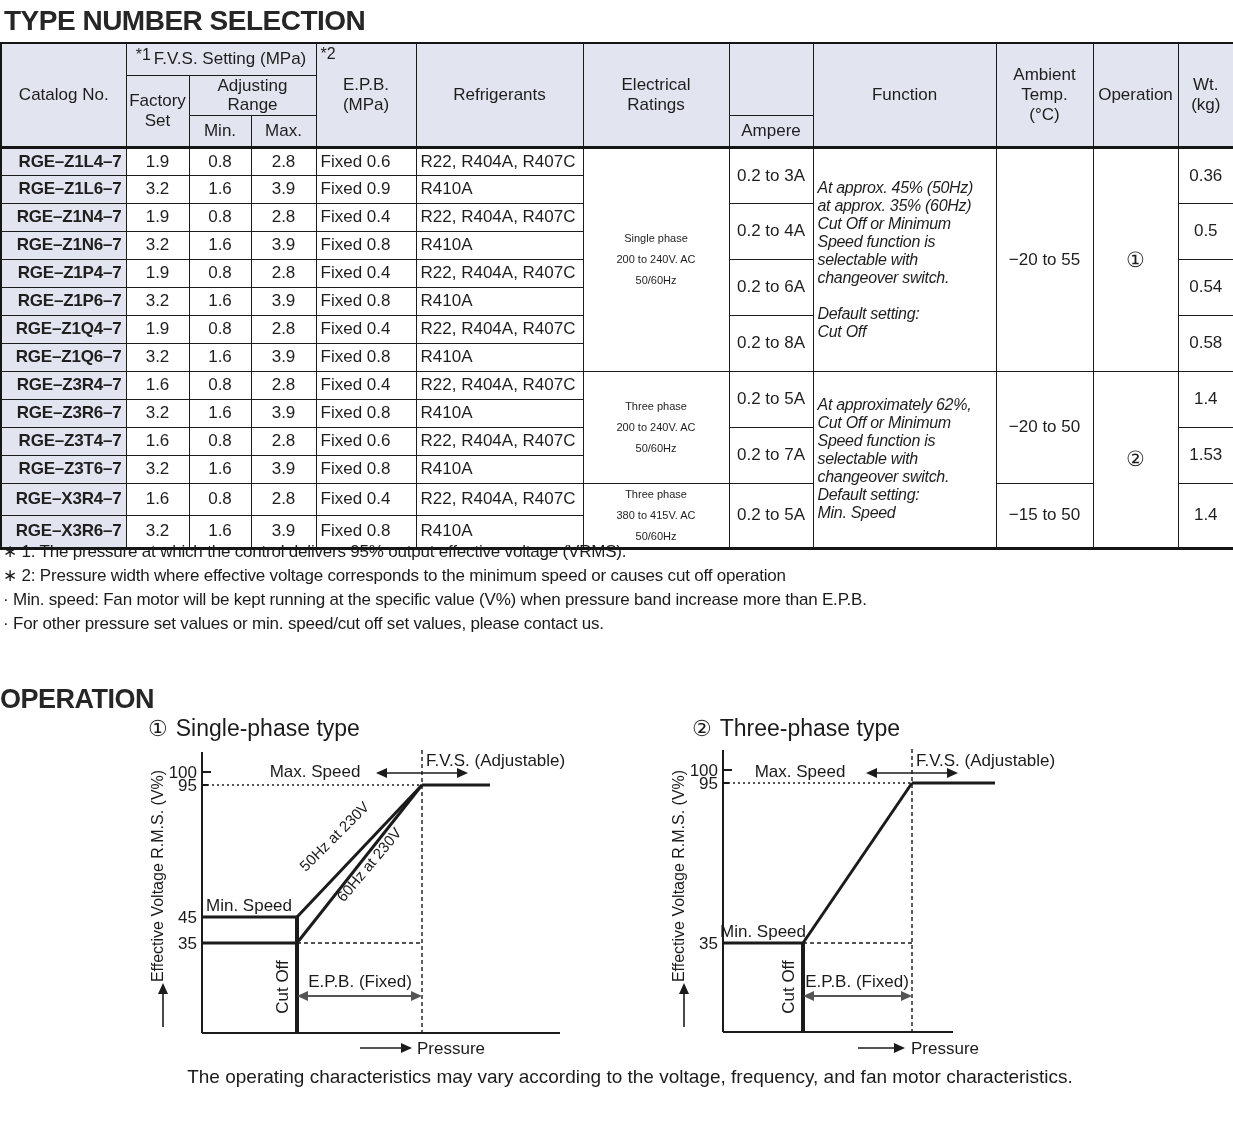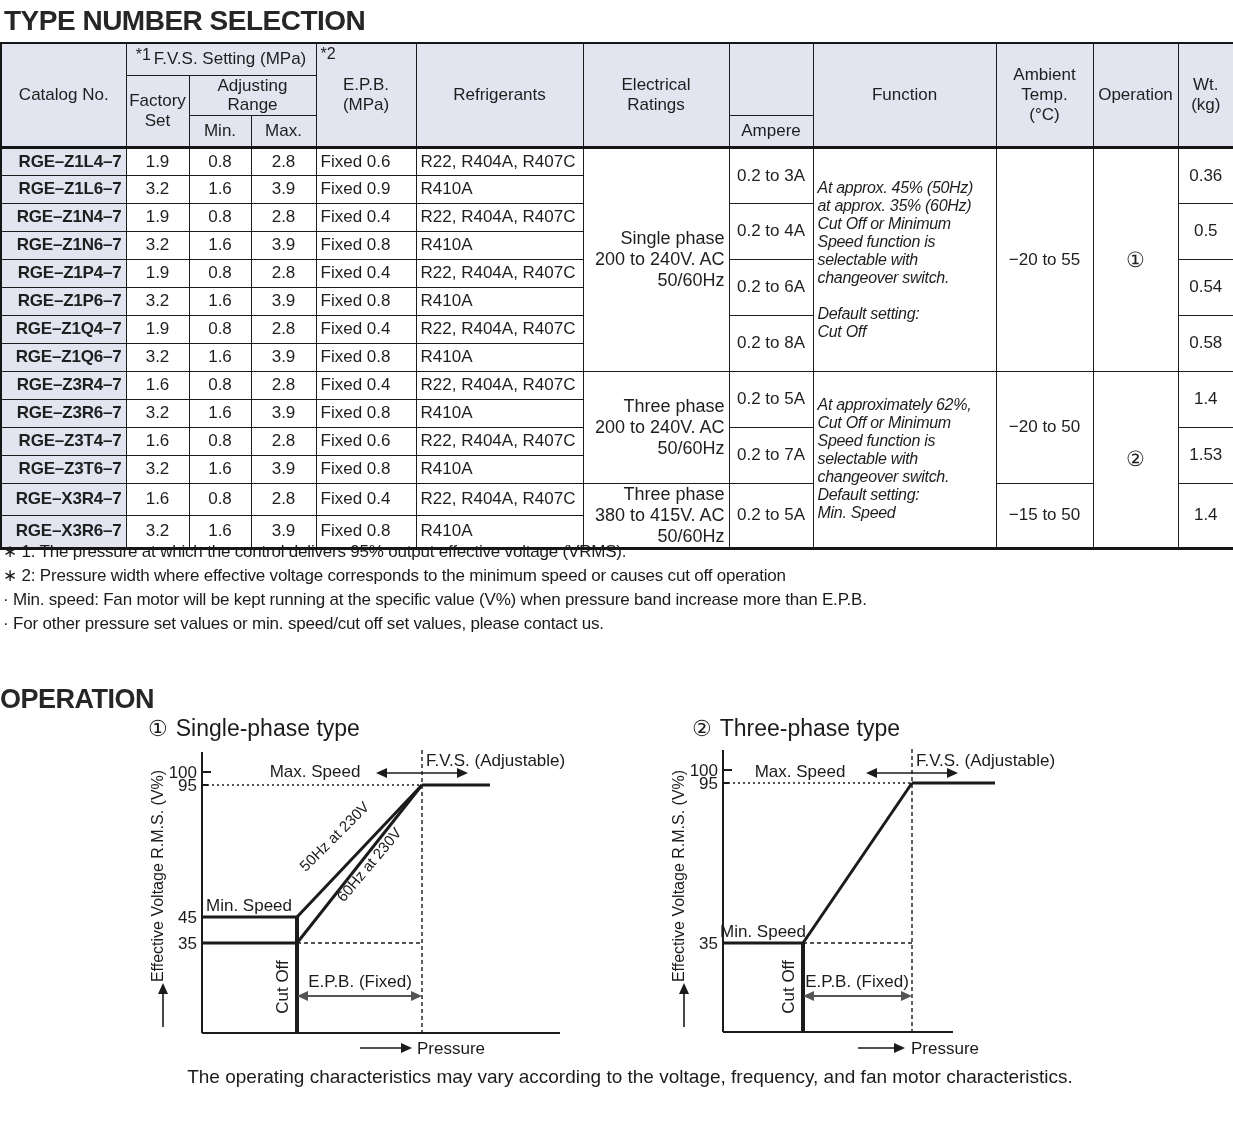--- a/index.html
+++ b/index.html
@@ -20,21 +20,21 @@
   table.spec th, table.spec td { border:1px solid #1c1c1c; padding:0 4px; }
   table.spec thead th {
     background:var(--header_bg,#e2e4f0); font-weight:normal; text-align:center;
     vertical-align:middle; line-height:1.15; padding:0 2px;
   }
   table.spec tbody tr:first-child td { border-top:3px solid #161616; }
   table.spec tbody tr { height:28px; }
   td.model { background:var(--header_bg,#e2e4f0); font-weight:bold; text-align:right; padding-left:7px; letter-spacing:-0.2px; }
   td.num  { text-align:center; }
   td.leftc { text-align:left; padding-left:8px; }
-  td.elec { text-align:right; padding-left:8px; line-height:21px; font-size:18px; }
+  td.elec { text-align:center; padding-left:8px; line-height:21px; font-size:11px; }
   td.func { text-align:left; padding:0 6px 0 8px; line-height:18px; font-size:16px; letter-spacing:-0.3px;font-style:italic; }
   td.opnum { text-align:center; font-size:21px; }
   .pre { white-space:pre-line; }
   th.sp { border-left-style:hidden; }
   th.epbcell { position:relative; }
   .corner-star { position:absolute; top:1px; left:4px; font-size:16px; }
   .starsup { display:inline-block; transform:translateY(-4px); font-size:16px; margin-right:3px; }
   tr.hr1 { height:32px; } tr.hr2 { height:31px; } tr.hr3 { height:32px; }
 
   

